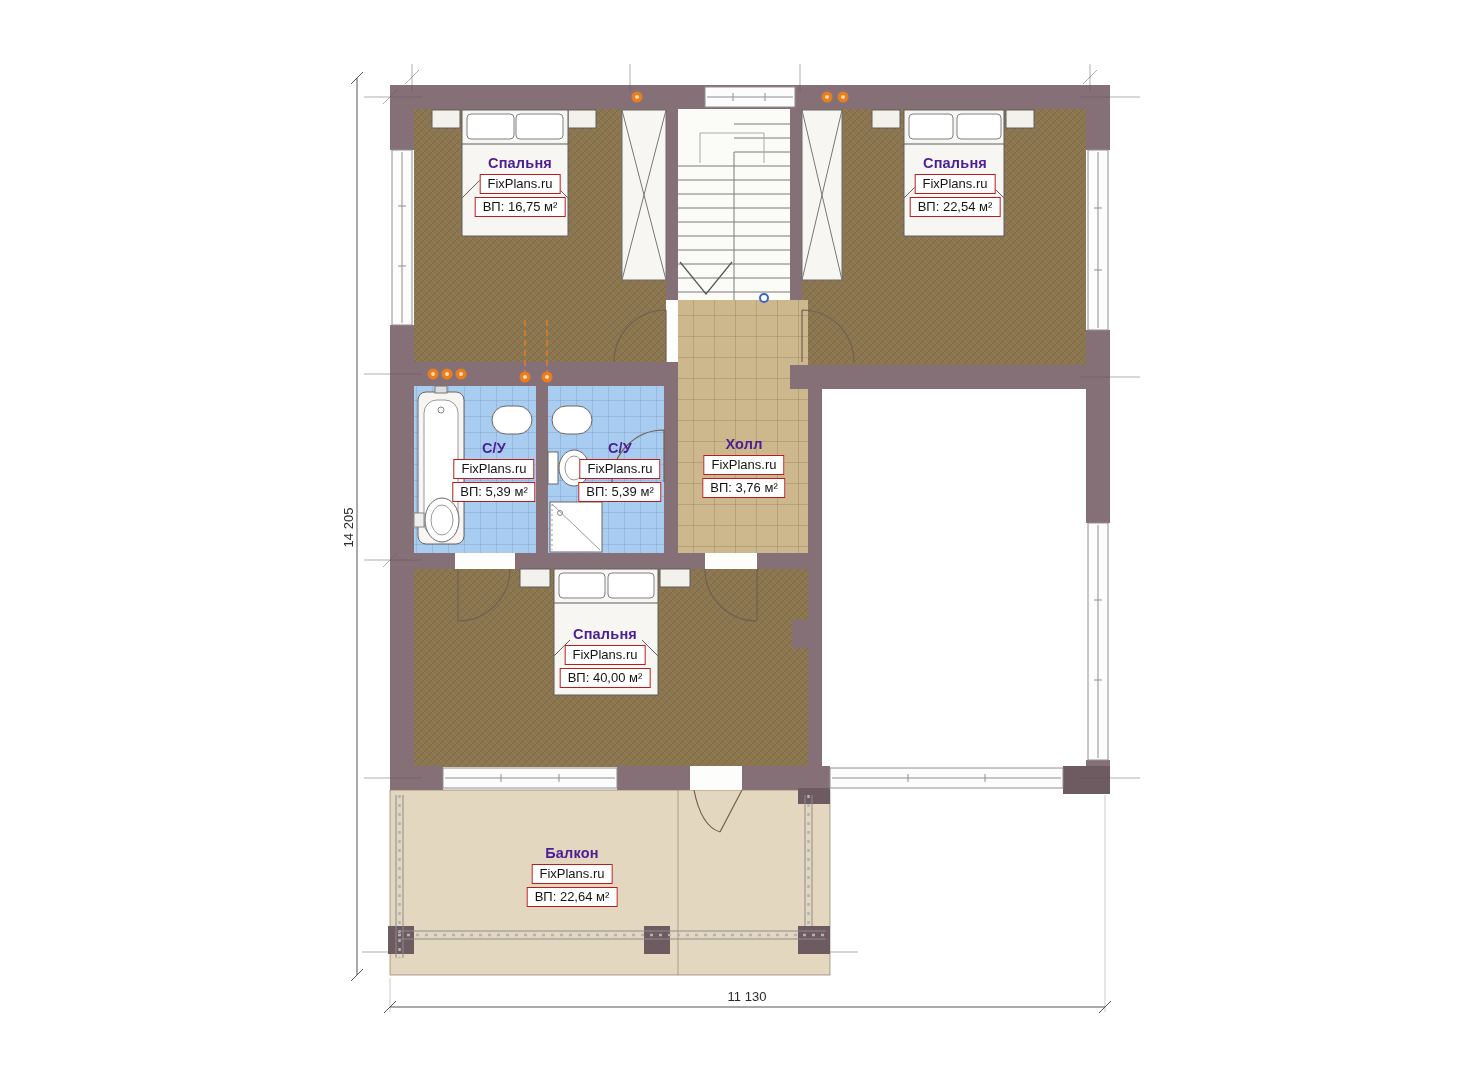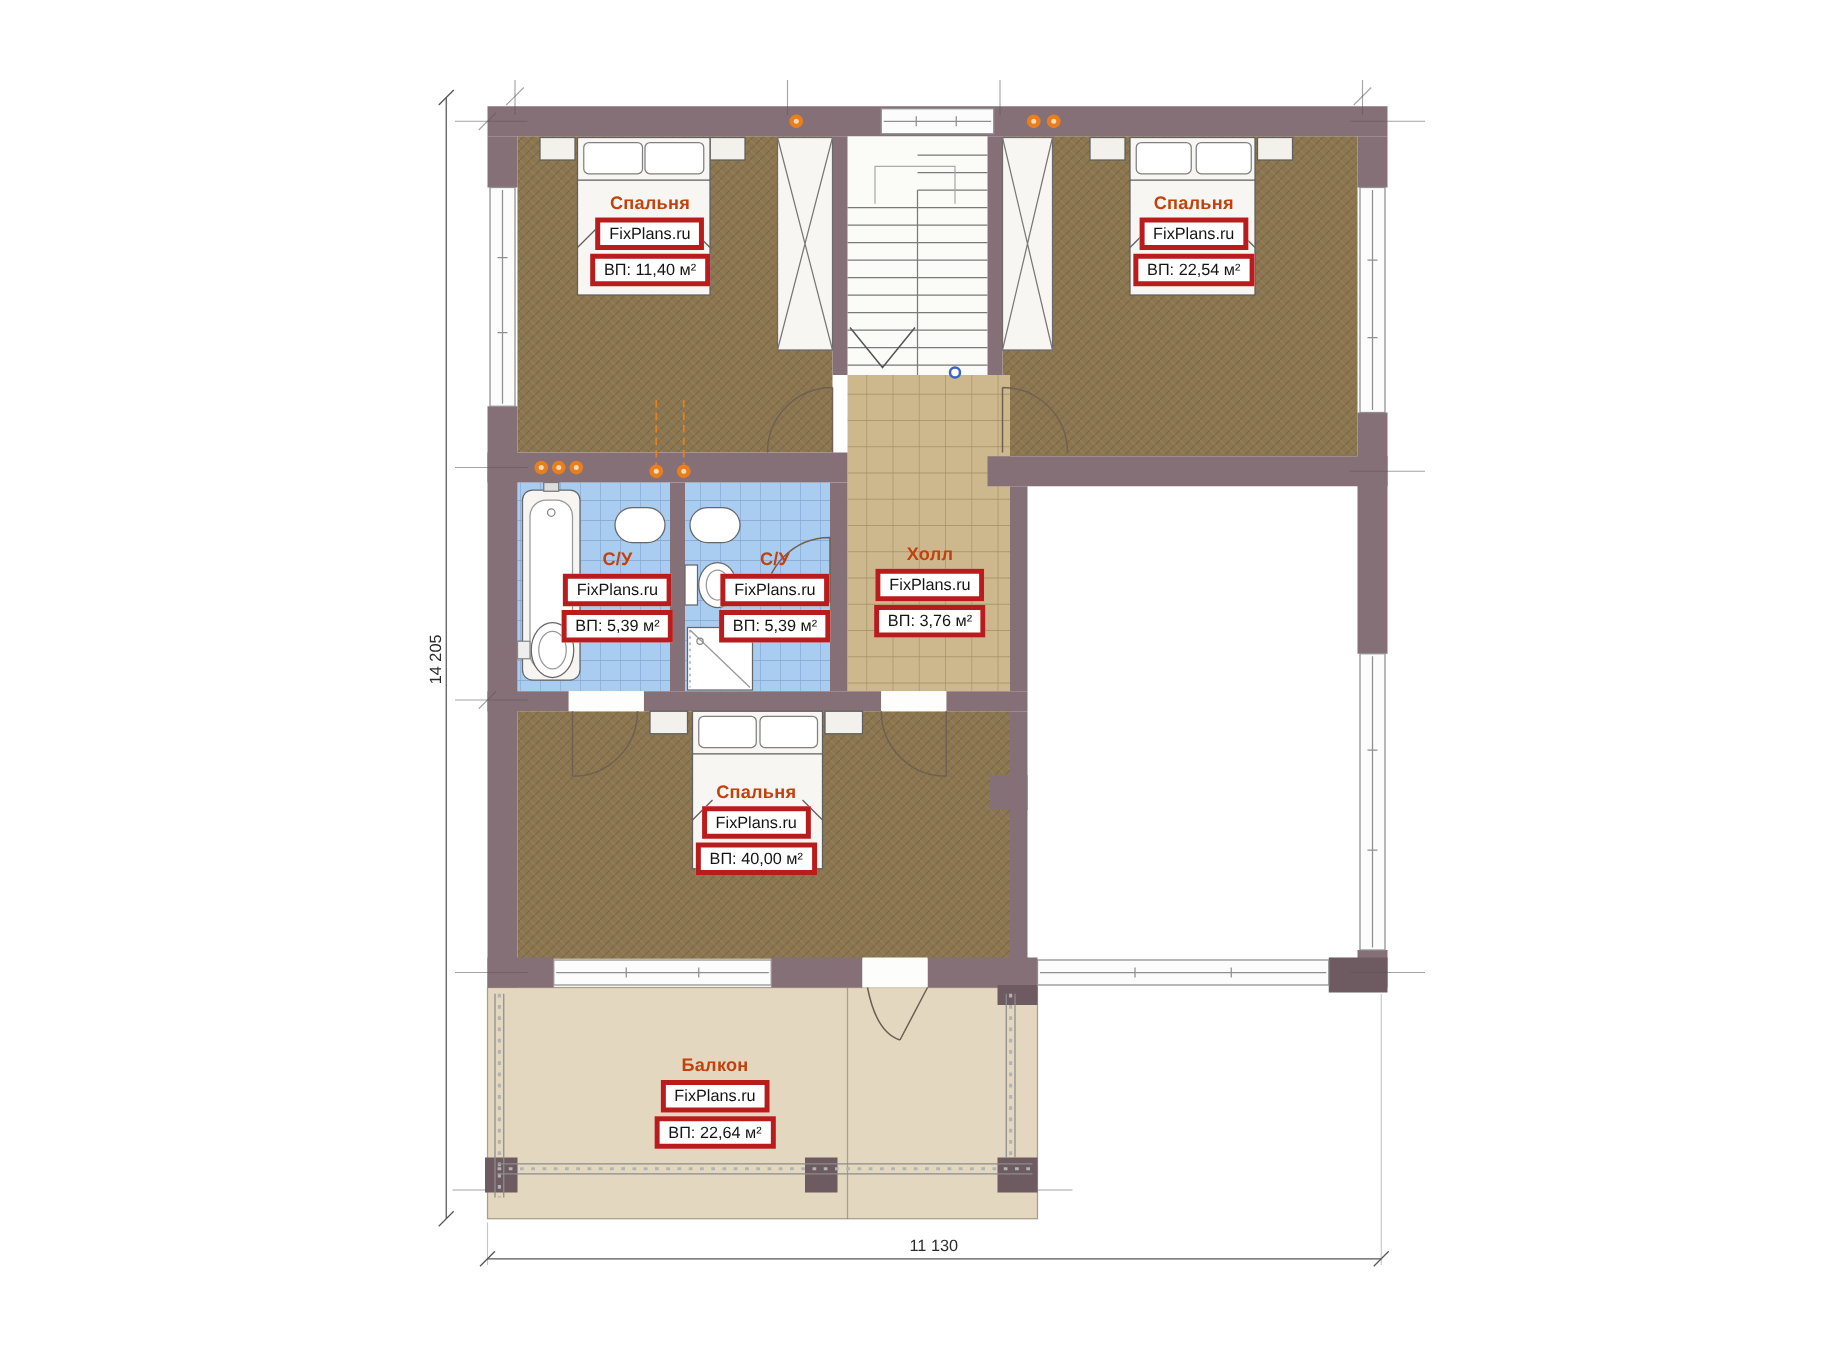--- a/index.html
+++ b/index.html
@@ -4,25 +4,25 @@
 <style>
   html,body{margin:0;padding:0;background:#ffffff;}
   .canvas{
     position:relative;width:1474px;height:1080px;background:#ffffff;
     font-family:"Liberation Sans", sans-serif;overflow:hidden;
   }
   .plan-svg{position:absolute;left:0;top:0;}
   .labels-layer{position:absolute;left:0;top:0;width:100%;height:100%;pointer-events:none;}
   .room-label{position:absolute;transform:translateX(-50%);text-align:center;z-index:5;}
   .room-name{
-    font-size:14.5px;font-weight:bold;color:#c2410c;letter-spacing:.2px;
+    font-size:14.5px;font-weight:bold;color:#4c1d95;letter-spacing:.2px;
     margin:0 auto 1px;width:max-content;padding:0 4px;
   }
   .room-box{
-    display:block;background:#ffffff;border:4px solid #b91c1c;
+    display:block;background:#ffffff;border:1px solid #b91c1c;
     padding:1px 7px 2px;font-size:13px;color:#141414;margin:3px auto 0;width:max-content;
   }
   .dim-label{position:absolute;font-size:13px;color:#2b2b2b;z-index:4;}
   .dim-label.vertical{transform:rotate(-90deg);transform-origin:center center;}
 </style>
 </head>
 <body>
 
 <div class="canvas">
 
@@ -244,21 +244,21 @@
       <path d="M390,1007 H1105"></path>
       <path d="M384,1013 L396,1001 M1099,1013 L1111,1001"></path>
     </g>
   </svg>
 
   <div class="labels-layer">
 
     <div class="room-label" style="left:520px;top:155px">
       <div class="room-name">Спальня</div>
       <div class="room-box">FixPlans.ru</div>
-      <div class="room-box">ВП: 11,40 м²</div>
+      <div class="room-box">ВП: 16,75 м²</div>
     </div>
 
     <div class="room-label" style="left:955px;top:155px">
       <div class="room-name">Спальня</div>
       <div class="room-box">FixPlans.ru</div>
       <div class="room-box">ВП: 22,54 м²</div>
     </div>
 
     <div class="room-label" style="left:494px;top:440px">
       <div class="room-name">С/У</div>

